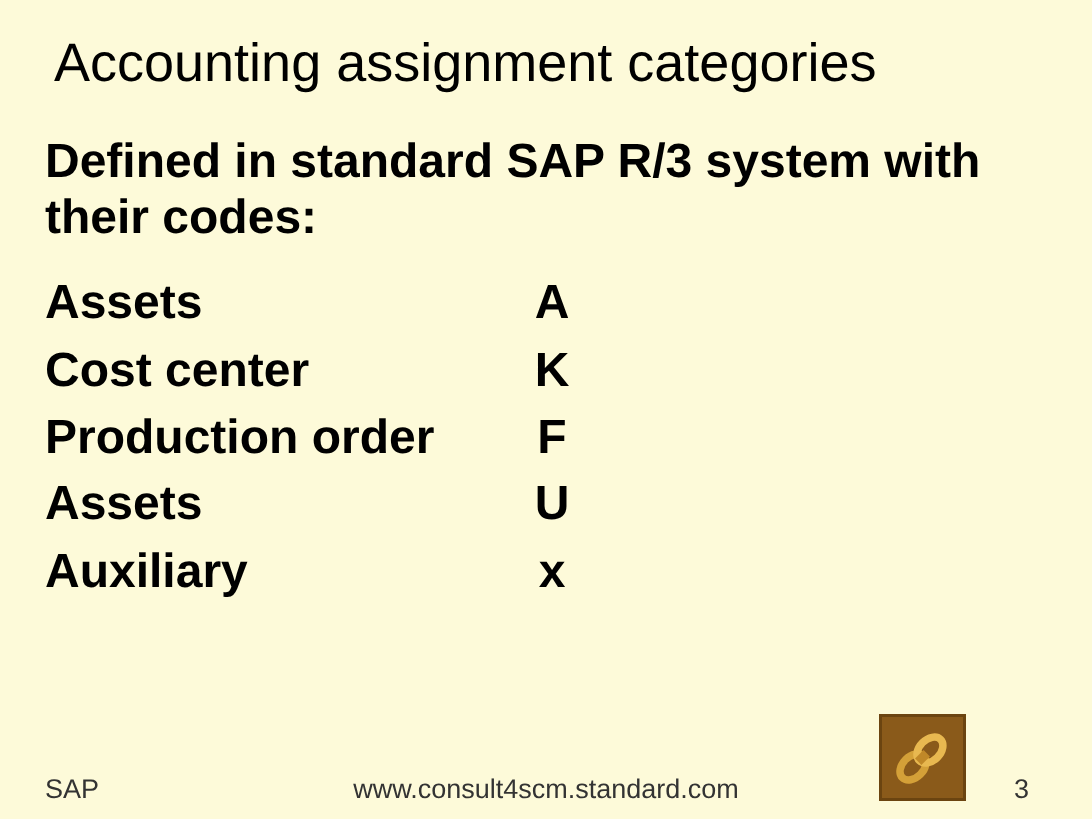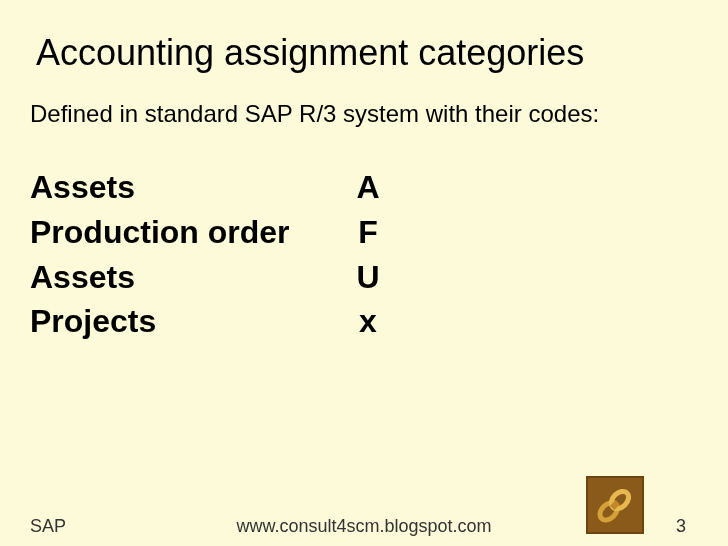--- a/index.html
+++ b/index.html
@@ -12,33 +12,33 @@
       height: 546px;
       background: #fdfad9;
       font-family: Arial, Helvetica, sans-serif;
       color: #000;
       position: relative;
       overflow: hidden;
     }
     .slide {
       width: 100%;
       height: 100%;
-      padding: 32px 30px 0 30px;
+      padding: 21px 30px 0 30px;
       position: relative;
     }
     .title {
       font-size: 36px;
       font-weight: normal;
       margin-bottom: 26px;
       margin-left: 6px;
     }
     .subtitle {
-      font-size: 24px;
-      font-weight: normal;
-      margin-bottom: 37px;
+      font-size: 32px;
+      font-weight: bold;
+      margin-bottom: 16px;
     }
     .list {
       display: flex;
       flex-direction: column;
     }
     .row {
       display: flex;
       font-size: 32px;
       font-weight: bold;
       line-height: 1.4;
@@ -92,43 +92,47 @@
 <div class="slide">
   <h1 class="title">Accounting assignment categories</h1>
   <div class="subtitle">Defined in standard SAP R/3 system with their codes:</div>
 
   <div class="list">
     <div class="row">
       <span class="cat">Assets</span>
       <span class="code">A</span>
     </div>
     <div class="row">
+      <span class="cat">Cost center</span>
+      <span class="code">K</span>
+    </div>
+    <div class="row">
       <span class="cat">Production order</span>
       <span class="code">F</span>
     </div>
     <div class="row">
       <span class="cat">Assets</span>
       <span class="code">U</span>
     </div>
     <div class="row">
-      <span class="cat">Projects</span>
+      <span class="cat">Auxiliary</span>
       <span class="code">x</span>
     </div>
   </div>
 
   <div class="chain-icon">
     <svg viewBox="0 0 58 58">
       <rect x="0" y="0" width="58" height="58" fill="#6b4410"></rect>
       <rect x="2" y="2" width="54" height="54" fill="#8a5a1a"></rect>
       <g transform="rotate(-45 29 29)">
         <ellipse cx="20" cy="29" rx="10" ry="7" fill="none" stroke="#d4a038" stroke-width="5"></ellipse>
         <ellipse cx="36" cy="29" rx="10" ry="7" fill="none" stroke="#e8b850" stroke-width="5"></ellipse>
         <rect x="25" y="26" width="8" height="6" fill="#c08828"></rect>
       </g>
     </svg>
   </div>
 
   <div class="footer">
     <span class="footer-left">SAP</span>
-    <span class="footer-center">www.consult4scm.blogspot.com</span>
+    <span class="footer-center">www.consult4scm.standard.com</span>
     <span class="footer-right">3</span>
   </div>
 </div>
 
 </body></html>

